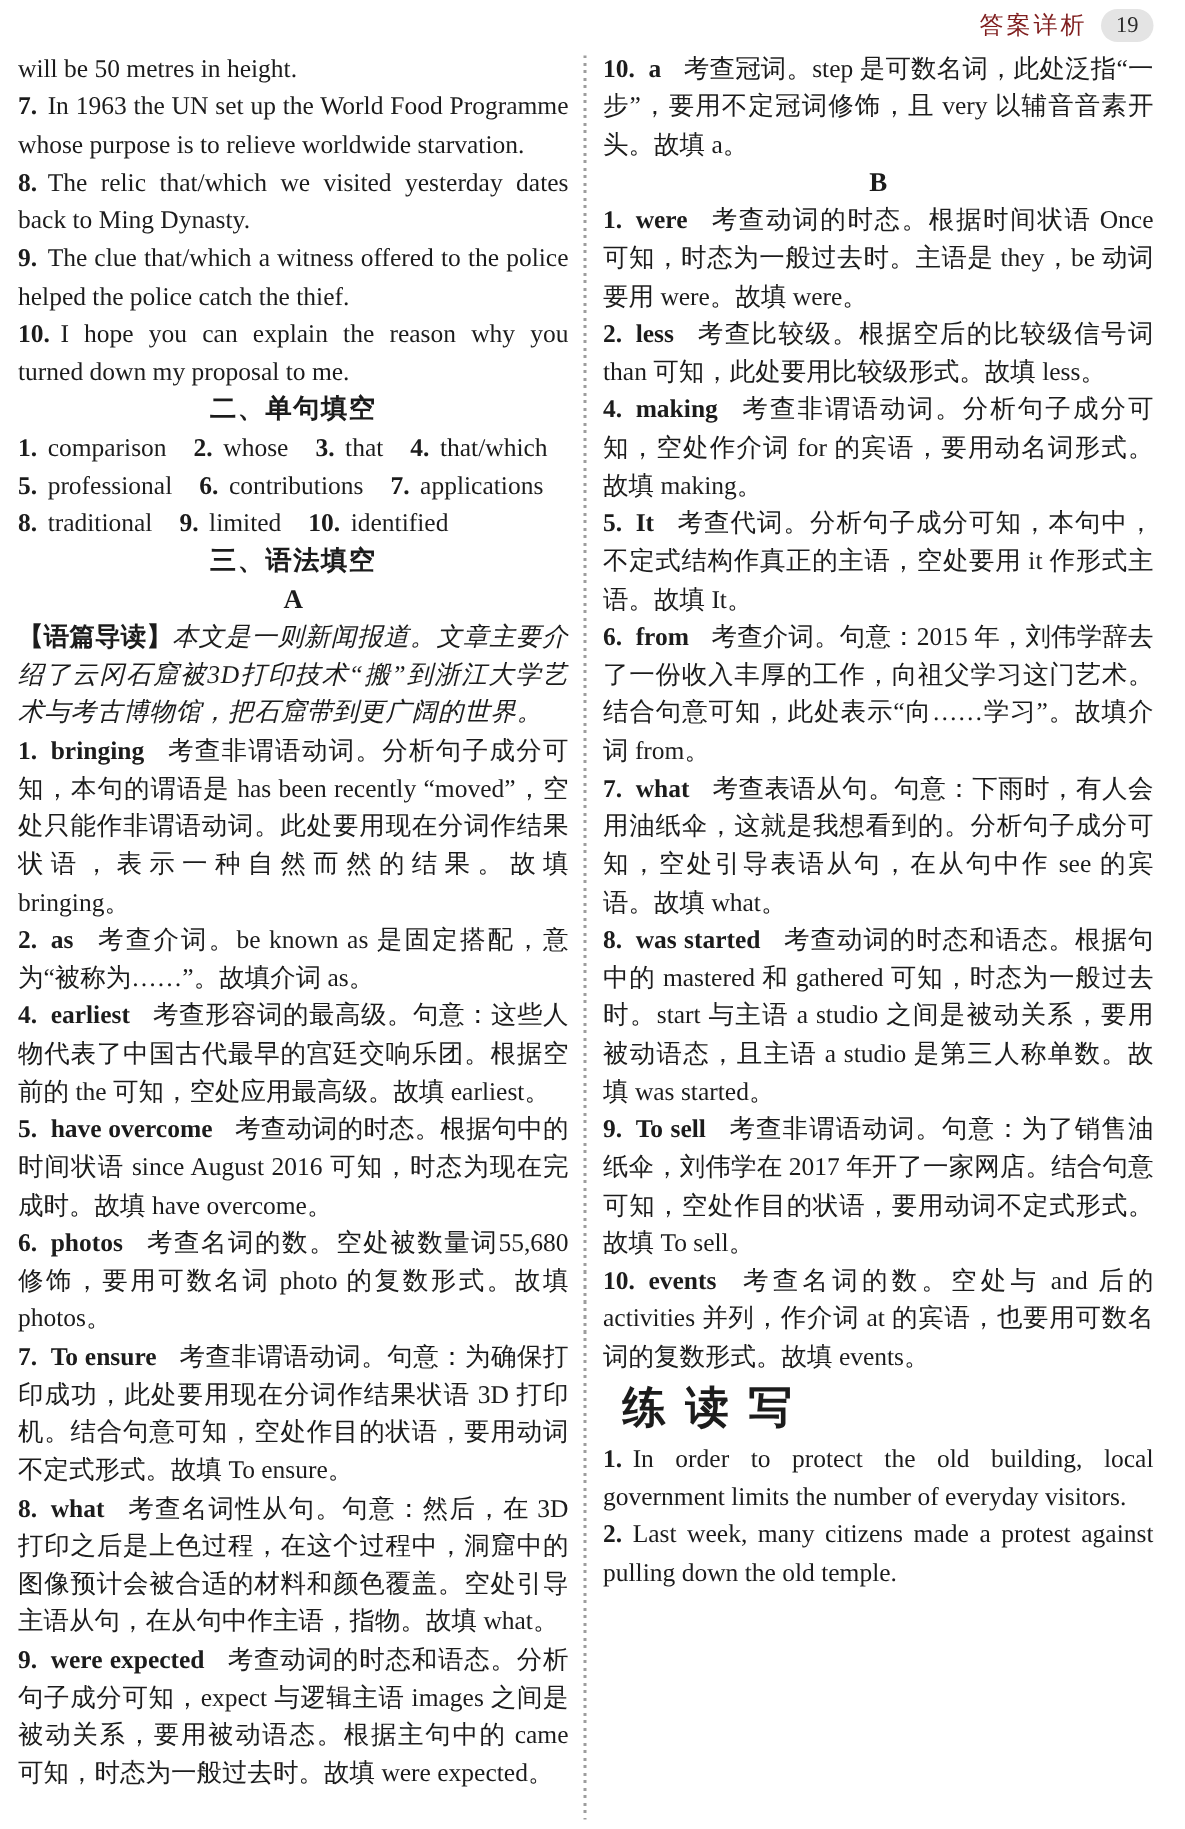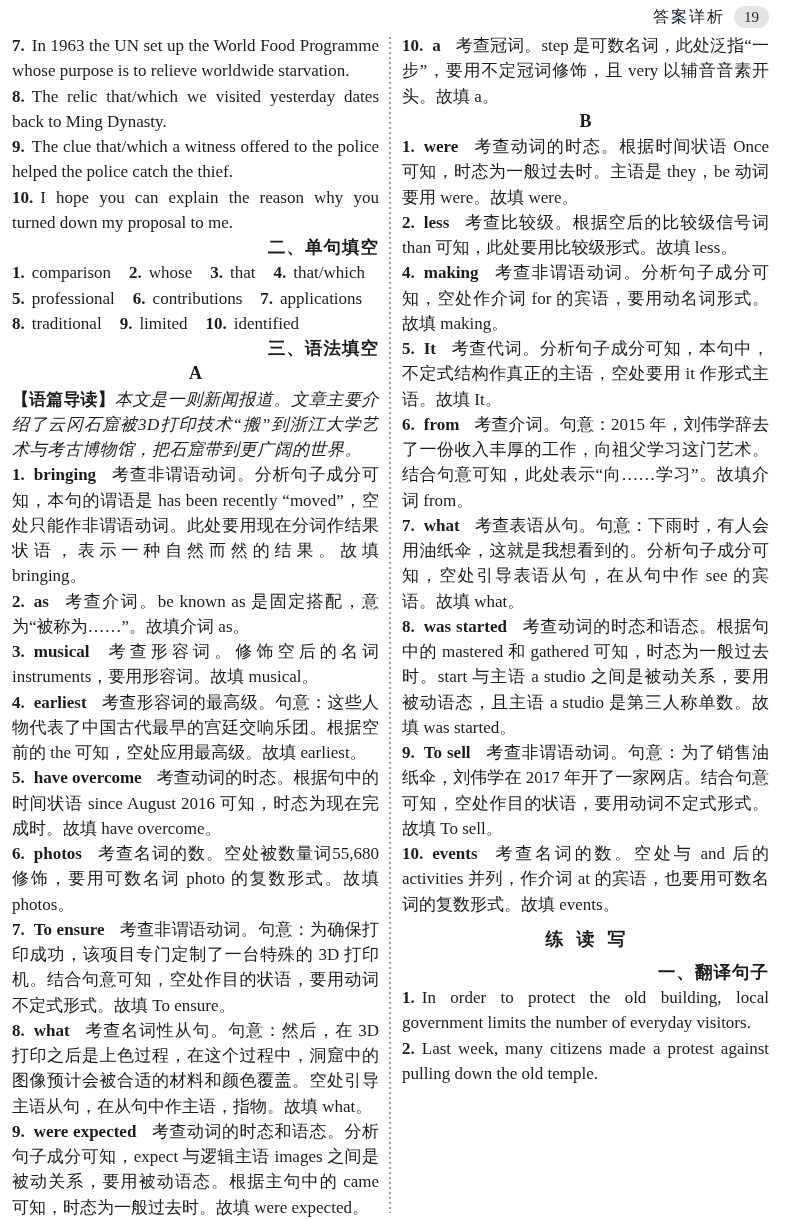--- a/index.html
+++ b/index.html
@@ -13,21 +13,21 @@
   }
 
   
   .page-header {
     position: absolute; top: 6px; right: 21px;
     display: flex; align-items: center; gap: 9px;
     z-index: 2;
   }
   .header-title {
     font-family: "Liberation Sans", "DejaVu Sans", sans-serif;
-    font-size: 16px; color: #0f172a; letter-spacing: 2px;
+    font-size: 16px; color: #7f1d1d; letter-spacing: 2px;
   }
   .page-pill {
     background: #e4e4e4; border-radius: 11px;
     height: 22px; line-height: 22px; padding: 0 10px;
     font-size: 15px; color: #2a2a2a; text-align: right;
   }
 
   
   .columns {
     position: absolute; top: 33px; left: 12px; right: 21px; bottom: 0;
@@ -46,81 +46,80 @@
   }
   .blk-en .num, .blk-exp .num, .blk-answers .num {
     font-weight: bold; margin-right: 7px;
   }
   .blk-exp .ans { font-weight: bold; margin-right: 15px; }
   .blk-exp .num { margin-right: 9px; }
 
   .blk-heading {
     font-family: "Liberation Sans", "DejaVu Sans", sans-serif;
     font-weight: bold; font-size: 17.5px; line-height: 25.25px;
-    text-align: right; letter-spacing: 1px;
+    text-align: center; letter-spacing: 1px;
   }
   .blk-letter {
     font-weight: bold; font-size: 18px; line-height: 25.25px; text-align: center;
   }
   .blk-guide .guide-label {
     font-family: "Liberation Sans", "DejaVu Sans", sans-serif;
     font-weight: bold; font-style: normal;
   }
   .blk-guide .guide-text { font-style: italic; letter-spacing: 0.5px; }
   .blk-answers .a-item { margin-right: 18px; white-space: nowrap; }
   .blk-answers .a-item:last-child { margin-right: 0; }
   .blk-bigtitle {
     font-family: "Liberation Sans", "DejaVu Sans", sans-serif;
-    font-weight: bold; font-size: 18px; line-height: 36px;
-    text-align: center; letter-spacing: 13px; text-indent: 13px;
+    font-weight: bold; font-size: 29px; line-height: 36px;
+    text-align: left; letter-spacing: 13px; text-indent: 13px;
     margin: 4px 0 3px 0 !important;
   }
 </style>
 </head>
 <body>
 
 <div class="page-header">
   <span class="header-title">答案详析</span>
   <span class="page-pill">19</span>
 </div>
 
 <div class="columns">
   <div class="col" id="col-left">
+      <p class="blk-en"><span>will be 50 metres in height.</span></p>
       <p class="blk-en"><b class="num">7.</b><span>In 1963 the UN set up the World Food Programme whose purpose is to relieve worldwide starvation.</span></p>
       <p class="blk-en"><b class="num">8.</b><span>The relic that/which we visited yesterday dates back to Ming Dynasty.</span></p>
       <p class="blk-en"><b class="num">9.</b><span>The clue that/which a witness offered to the police helped the police catch the thief.</span></p>
       <p class="blk-en"><b class="num">10.</b><span>I hope you can explain the reason why you turned down my proposal to me.</span></p>
       <div class="blk blk-heading">二、单句填空</div>
       <p class="blk-answers"><span class="a-item"><b class="num">1.</b><span>comparison</span></span><span class="a-item"><b class="num">2.</b><span>whose</span></span><span class="a-item"><b class="num">3.</b><span>that</span></span><span class="a-item"><b class="num">4.</b><span>that/which</span></span></p>
       <p class="blk-answers"><span class="a-item"><b class="num">5.</b><span>professional</span></span><span class="a-item"><b class="num">6.</b><span>contributions</span></span><span class="a-item"><b class="num">7.</b><span>applications</span></span></p>
       <p class="blk-answers"><span class="a-item"><b class="num">8.</b><span>traditional</span></span><span class="a-item"><b class="num">9.</b><span>limited</span></span><span class="a-item"><b class="num">10.</b><span>identified</span></span></p>
       <div class="blk blk-heading">三、语法填空</div>
       <div class="blk blk-letter">A</div>
       <p class="blk-guide"><span class="guide-label">【语篇导读】</span><span class="guide-text">本文是一则新闻报道。文章主要介绍了云冈石窟被3D打印技术“搬”到浙江大学艺术与考古博物馆，把石窟带到更广阔的世界。</span></p>
       <p class="blk-exp"><b class="num">1.</b><b class="ans">bringing</b><span>考查非谓语动词。分析句子成分可知，本句的谓语是 has been recently “moved”，空处只能作非谓语动词。此处要用现在分词作结果状语，表示一种自然而然的结果。故填 bringing。</span></p>
       <p class="blk-exp"><b class="num">2.</b><b class="ans">as</b><span>考查介词。be known as 是固定搭配，意为“被称为……”。故填介词 as。</span></p>
-      <p class="blk-exp"><b class="num">3.</b><b class="ans">musical</b><span>考查形容词。修饰空后的名词 instruments，要用形容词。故填 musical。</span></p>
       <p class="blk-exp"><b class="num">4.</b><b class="ans">earliest</b><span>考查形容词的最高级。句意：这些人物代表了中国古代最早的宫廷交响乐团。根据空前的 the 可知，空处应用最高级。故填 earliest。</span></p>
       <p class="blk-exp"><b class="num">5.</b><b class="ans">have overcome</b><span>考查动词的时态。根据句中的时间状语 since August 2016 可知，时态为现在完成时。故填 have overcome。</span></p>
       <p class="blk-exp"><b class="num">6.</b><b class="ans">photos</b><span>考查名词的数。空处被数量词55,680修饰，要用可数名词 photo 的复数形式。故填 photos。</span></p>
-      <p class="blk-exp"><b class="num">7.</b><b class="ans">To ensure</b><span>考查非谓语动词。句意：为确保打印成功，该项目专门定制了一台特殊的 3D 打印机。结合句意可知，空处作目的状语，要用动词不定式形式。故填 To ensure。</span></p>
+      <p class="blk-exp"><b class="num">7.</b><b class="ans">To ensure</b><span>考查非谓语动词。句意：为确保打印成功，此处要用现在分词作结果状语 3D 打印机。结合句意可知，空处作目的状语，要用动词不定式形式。故填 To ensure。</span></p>
       <p class="blk-exp"><b class="num">8.</b><b class="ans">what</b><span>考查名词性从句。句意：然后，在 3D 打印之后是上色过程，在这个过程中，洞窟中的图像预计会被合适的材料和颜色覆盖。空处引导主语从句，在从句中作主语，指物。故填 what。</span></p>
       <p class="blk-exp"><b class="num">9.</b><b class="ans">were expected</b><span>考查动词的时态和语态。分析句子成分可知，expect 与逻辑主语 images 之间是被动关系，要用被动语态。根据主句中的 came 可知，时态为一般过去时。故填 were expected。</span></p>
     </div>
   <div class="col-divider"></div>
   <div class="col" id="col-right">
       <p class="blk-exp"><b class="num">10.</b><b class="ans">a</b><span>考查冠词。step 是可数名词，此处泛指“一步”，要用不定冠词修饰，且 very 以辅音音素开头。故填 a。</span></p>
       <div class="blk blk-letter">B</div>
       <p class="blk-exp"><b class="num">1.</b><b class="ans">were</b><span>考查动词的时态。根据时间状语 Once 可知，时态为一般过去时。主语是 they，be 动词要用 were。故填 were。</span></p>
       <p class="blk-exp"><b class="num">2.</b><b class="ans">less</b><span>考查比较级。根据空后的比较级信号词 than 可知，此处要用比较级形式。故填 less。</span></p>
       <p class="blk-exp"><b class="num">4.</b><b class="ans">making</b><span>考查非谓语动词。分析句子成分可知，空处作介词 for 的宾语，要用动名词形式。故填 making。</span></p>
       <p class="blk-exp"><b class="num">5.</b><b class="ans">It</b><span>考查代词。分析句子成分可知，本句中，不定式结构作真正的主语，空处要用 it 作形式主语。故填 It。</span></p>
       <p class="blk-exp"><b class="num">6.</b><b class="ans">from</b><span>考查介词。句意：2015 年，刘伟学辞去了一份收入丰厚的工作，向祖父学习这门艺术。结合句意可知，此处表示“向……学习”。故填介词 from。</span></p>
       <p class="blk-exp"><b class="num">7.</b><b class="ans">what</b><span>考查表语从句。句意：下雨时，有人会用油纸伞，这就是我想看到的。分析句子成分可知，空处引导表语从句，在从句中作 see 的宾语。故填 what。</span></p>
       <p class="blk-exp"><b class="num">8.</b><b class="ans">was started</b><span>考查动词的时态和语态。根据句中的 mastered 和 gathered 可知，时态为一般过去时。start 与主语 a studio 之间是被动关系，要用被动语态，且主语 a studio 是第三人称单数。故填 was started。</span></p>
       <p class="blk-exp"><b class="num">9.</b><b class="ans">To sell</b><span>考查非谓语动词。句意：为了销售油纸伞，刘伟学在 2017 年开了一家网店。结合句意可知，空处作目的状语，要用动词不定式形式。故填 To sell。</span></p>
       <p class="blk-exp"><b class="num">10.</b><b class="ans">events</b><span>考查名词的数。空处与 and 后的 activities 并列，作介词 at 的宾语，也要用可数名词的复数形式。故填 events。</span></p>
       <div class="blk blk-bigtitle">练读写</div>
-      <div class="blk blk-heading">一、翻译句子</div>
       <p class="blk-en"><b class="num">1.</b><span>In order to protect the old building, local government limits the number of everyday visitors.</span></p>
       <p class="blk-en"><b class="num">2.</b><span>Last week, many citizens made a protest against pulling down the old temple.</span></p>
     </div>
 </div>
 
 </body></html>

